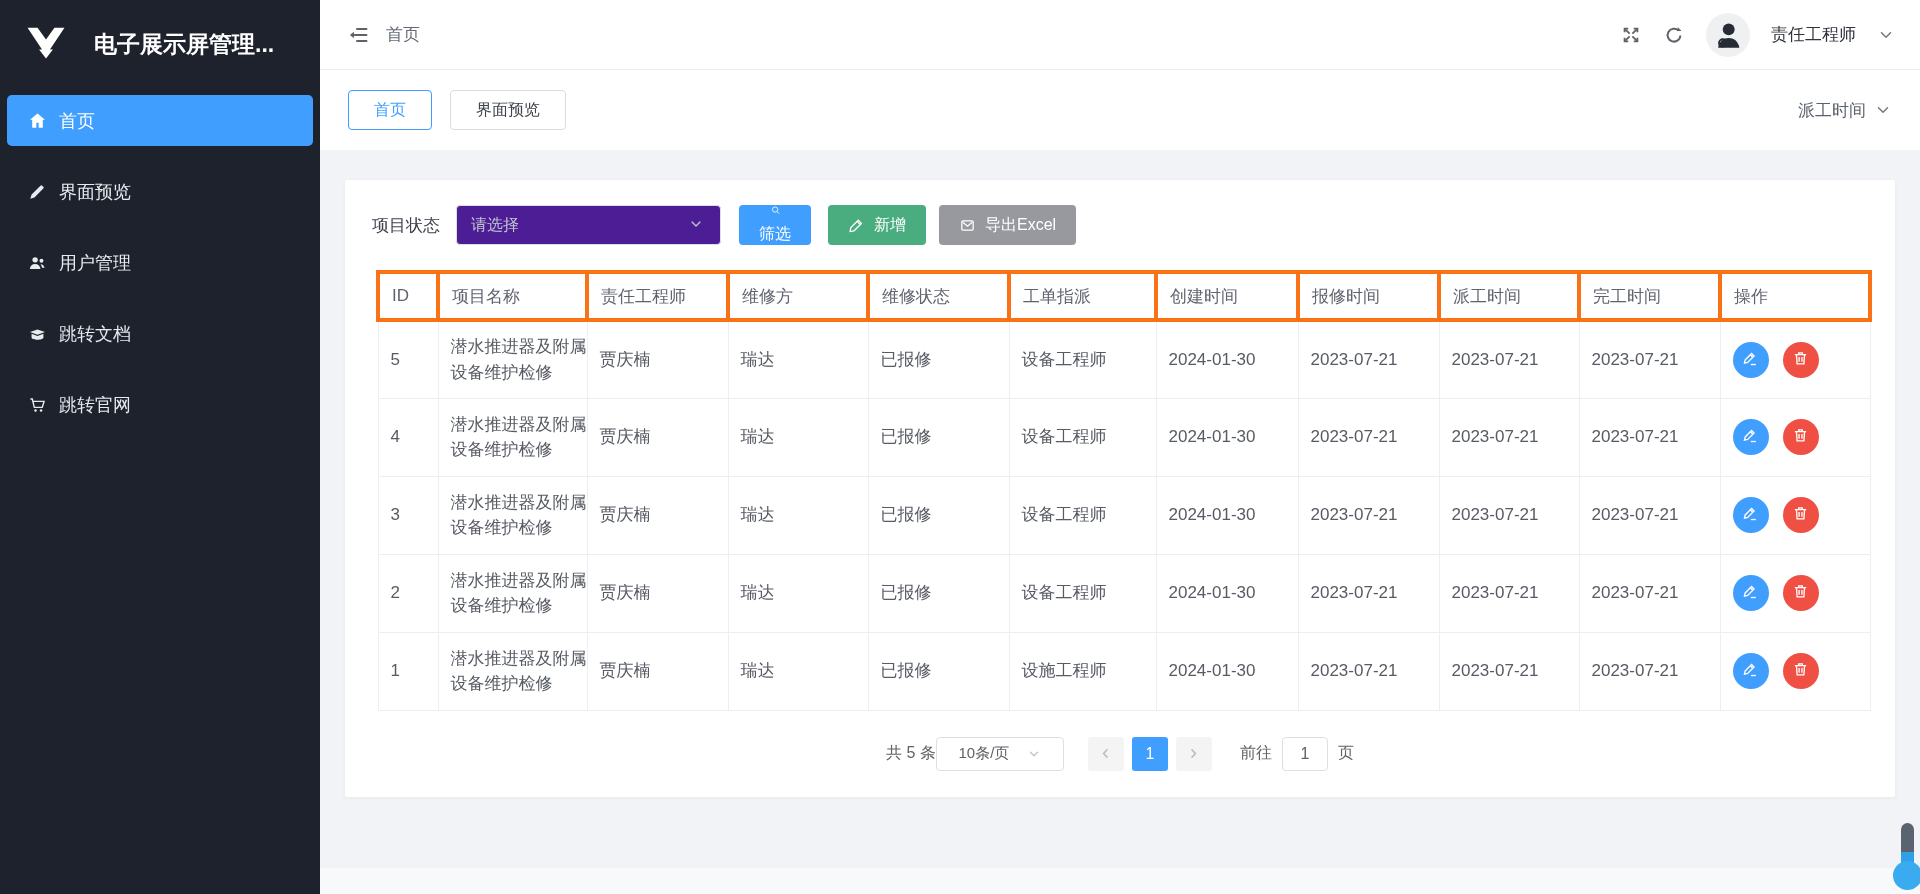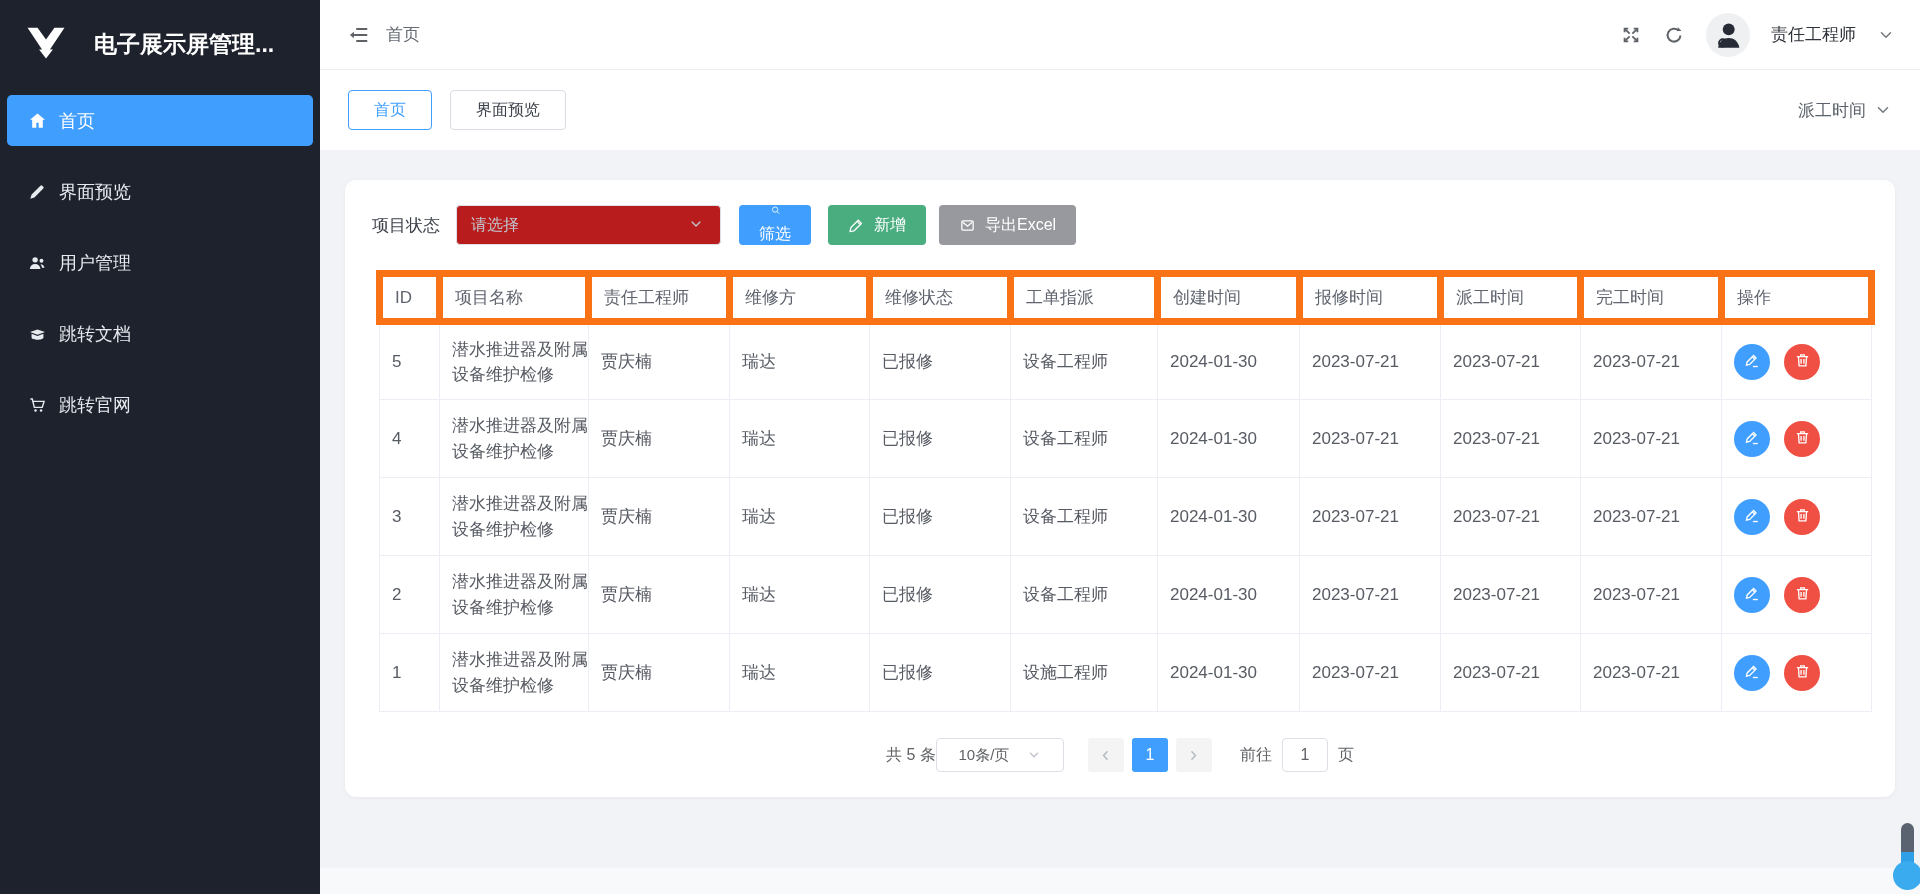--- a/index.html
+++ b/index.html
@@ -27,37 +27,37 @@
   .avatar { width:44px; height:44px; border-radius:50%; background:#eef0f2; display:flex; align-items:center; justify-content:center; overflow:hidden; cursor:pointer; }
   .username { font-size:17px; color:#2f333b; cursor:pointer; }
   .chev { width:18px; height:18px; color:#73777e; }
 
   .tagrow { height:80px; background:#ffffff; display:flex; align-items:center; padding:0 28px; }
   .tab { height:40px; padding:0 25px; display:flex; align-items:center; border:1px solid #d9dde3; border-radius:4px; background:#fff; font-size:16px; color:#3c414a; cursor:pointer; margin-right:18px; }
   .tab.active { border-color:var(--primary,#409eff); color:var(--primary,#409eff); }
   .more { margin-left:auto; display:flex; align-items:center; gap:8px; color:#5c626b; font-size:17px; cursor:pointer; }
 
   
-  .card { margin:30px 25px 0 25px; width:1550px; height:617px; background:#ffffff; border-radius:11px; box-shadow:0 1px 4px rgba(0,0,0,.05); }
+  .card { margin:30px 25px 0 25px; width:1550px; height:617px; background:#ffffff; border-radius:2px; box-shadow:0 1px 4px rgba(0,0,0,.05); }
   .filter-row { display:flex; align-items:center; padding:25px 0 0 27px; }
   .filter-label { font-size:17px; color:#3f434c; margin-right:16px; }
-  .select { width:265px; height:40px; border:1px solid #dcdfe6; border-radius:4px; display:flex; align-items:center; padding:14px 14px; background:#b91c1c; cursor:pointer; }
+  .select { width:265px; height:40px; border:1px solid #dcdfe6; border-radius:4px; display:flex; align-items:center; padding:14px 14px; background:#4c1d95; cursor:pointer; }
   .select .ph { color:#bfc4cd; font-size:16px; }
   .select .chev { margin-left:auto; color:#c0c4cc; }
   .btn { height:40px; border:none; border-radius:4px; color:#ffffff; font-size:16px; display:flex; align-items:center; gap:9px; padding:0 20px; cursor:pointer; }
   .btn svg { width:17px; height:17px; }
   .btn-filter { background:var(--primary,#409eff); margin-left:18px;flex-direction:column; }
   .btn-add { background:var(--success_green,#49ad7f); margin-left:17px; }
   .red-box { border:4px solid var(--annotation_red,#e8262b); border-radius:2px; padding:1px; margin-left:12px; }
   .btn-import { background:var(--primary,#409eff); }
   .btn-export { background:var(--neutral_gray,#98999e); margin-left:13px; }
 
   
   table.grid { margin:25px 0 0 31px; width:1492px; border-collapse:collapse; table-layout:fixed; }
-  table.grid th { height:48px; border:7px solid #f97316; font-weight:normal; font-size:17px; color:#5f646e; text-align:left; padding-left:12px; background:#fff; }
+  table.grid th { height:48px; border:4px solid #f97316; font-weight:normal; font-size:17px; color:#5f646e; text-align:left; padding-left:12px; background:#fff; }
   table.grid td { height:78px; border:1px solid #ebeef5; font-size:17px; color:#575b63; padding-left:12px; background:#fff; line-height:1.5; }
   .actions { display:flex; align-items:center; gap:14px; }
   .circle-btn { width:36px; height:36px; border-radius:50%; border:none; display:flex; align-items:center; justify-content:center; color:#fff; cursor:pointer; }
   .circle-btn svg { width:17px; height:17px; }
   .circle-edit { background:var(--primary,#409eff); }
   .circle-del { background:var(--danger_red,#f04f43); }
 
   
   .pagination { display:flex; align-items:center; justify-content:center; margin-top:26px; font-size:16px; color:#606266; }
   .pg-total { }

